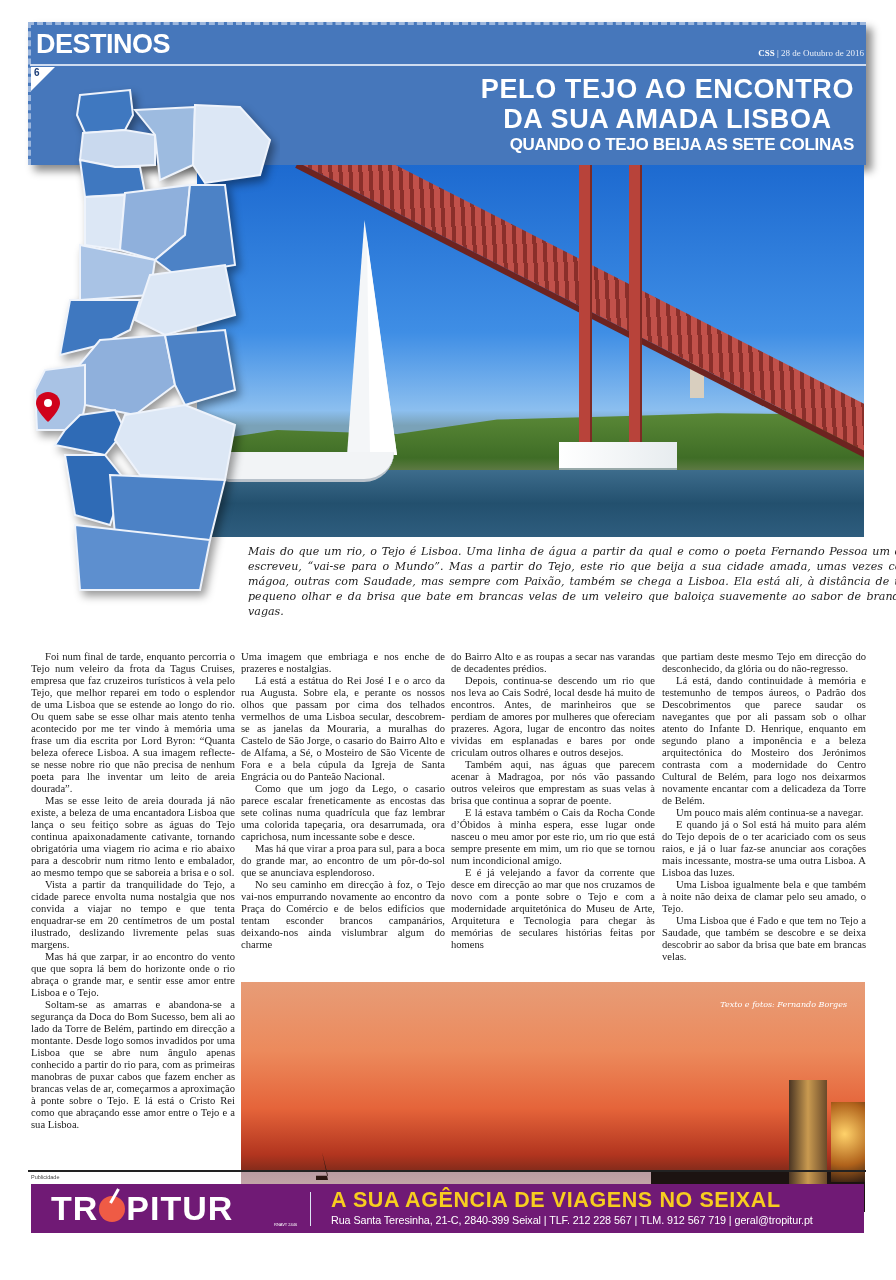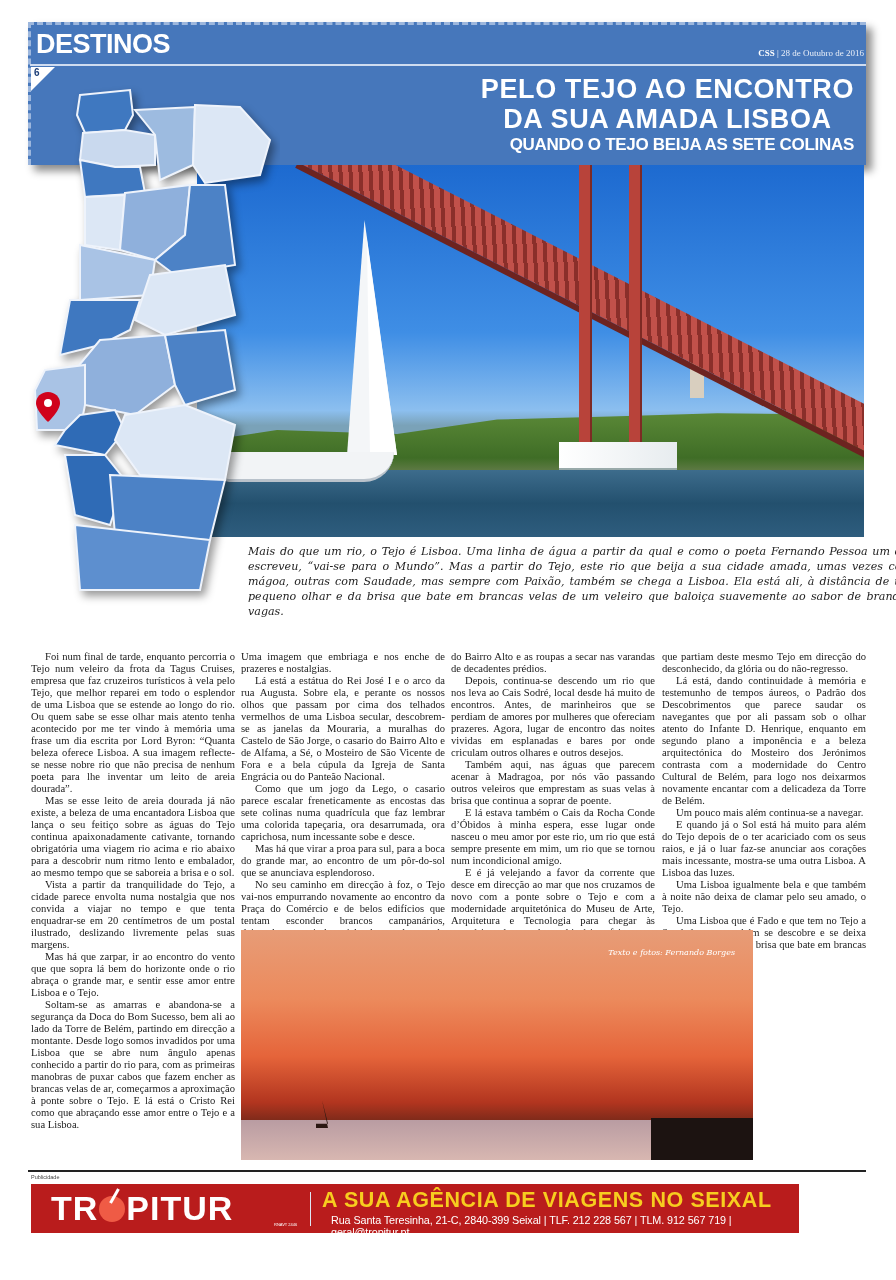--- a/index.html
+++ b/index.html
@@ -104,47 +104,47 @@
   }
   .body-column p { text-indent: 14px; }
   .body-column p.cont { text-indent: 0; }
   .col-1 { left: 31px; }
   .col-2 { left: 241px; }
   .col-3 { left: 451px; }
   .col-4 { left: 662px; font-family: Liberation Serif, serif; }
 
   
   .sunset-photo {
-    position: absolute; left: 241px; top: 930px; width: 512px; height: 230px; overflow: hidden;
+    position: absolute; left: 241px; top: 982px; width: 624px; height: 230px; overflow: hidden;
     background: linear-gradient(180deg, #e79c77 0%, #ec8a5c 30%, #e5643a 55%, #b2351f 75%, #7d2a1a 83%, #9b8b96 84%, #c6a7a6 100%);
   }
   .sunset-water { position: absolute; left: 0; top: 190px; width: 624px; height: 40px; background: linear-gradient(180deg,#b99ca2,#d8b7b1); }
   .photo-credit {
     position: absolute; right: 18px; top: 18px; color: #fff;
     font-family: "DejaVu Serif", serif; font-style: italic; font-size: 8px;
   }
   .sunset-sailboat { position: absolute; left: 75px; top: 170px; width: 12px; height: 28px; background: #2a1712; clip-path: polygon(50% 0, 100% 85%, 0 85%, 0 100%, 100% 100%); }
   .padrao-monument { position: absolute; left: 548px; top: 98px; width: 38px; height: 132px; background: linear-gradient(90deg,#4a3523,#c99a50 50%, #6a4a2a); }
   .waterfront { position: absolute; left: 410px; top: 188px; width: 214px; height: 42px; background: #1c1311; }
   .city-lights { position: absolute; left: 590px; top: 120px; width: 34px; height: 80px; background: radial-gradient(circle at 40% 40%, #ffd26a, #b0621b 60%, #2a1a12 100%); }
 
   
   .ad-rule { position: absolute; left: 28px; top: 1170px; width: 838px; height: 1.5px; background: #222; }
   .ad-label { position: absolute; left: 31px; top: 1174px; font-family: "Liberation Sans", sans-serif; font-size: 5.5px; color: #444; }
-  .ad-banner { position: absolute; left: 31px; top: 1184px; width: 768px; height: 49px; background: #b91c1c; }
+  .ad-banner { position: absolute; left: 31px; top: 1184px; width: 833px; height: 49px; background: #701a75; }
   .ad-logo {
     position: absolute; left: 20px; top: 5px;
     font-family: "Liberation Sans", sans-serif; font-weight: bold; color: #fff; font-size: 34px; letter-spacing: 1px;
   }
   .logo-o { display: inline-block; width: 26px; height: 26px; border-radius: 50%; background: #ef5b45; position: relative; top: 2px; margin: 0 1px; }
   .logo-o:after { content: ""; position: absolute; left: 14px; top: -8px; width: 3px; height: 16px; background: #fff; transform: rotate(30deg); }
   .ad-rnavt { position: absolute; left: 243px; top: 38px; font-family: "Liberation Sans", sans-serif; font-size: 4px; color: #fff; }
   .ad-divider { position: absolute; left: 279px; top: 8px; width: 1px; height: 34px; background: #dde6f4; }
   .ad-tagline {
-    position: absolute; left: 291px; top: 4px;
+    position: absolute; left: 300px; top: 4px;
     font-family: "Liberation Sans", sans-serif; font-weight: bold; color: #f7cd1f; font-size: 21.5px; letter-spacing: 0.6px;
   }
   .ad-contact {
     position: absolute; left: 300px; top: 30px;
     font-family: "Liberation Sans", sans-serif; color: #fff; font-size: 10.8px; letter-spacing: -0.1px;
   }
 </style>
 </head>
 <body>
 

